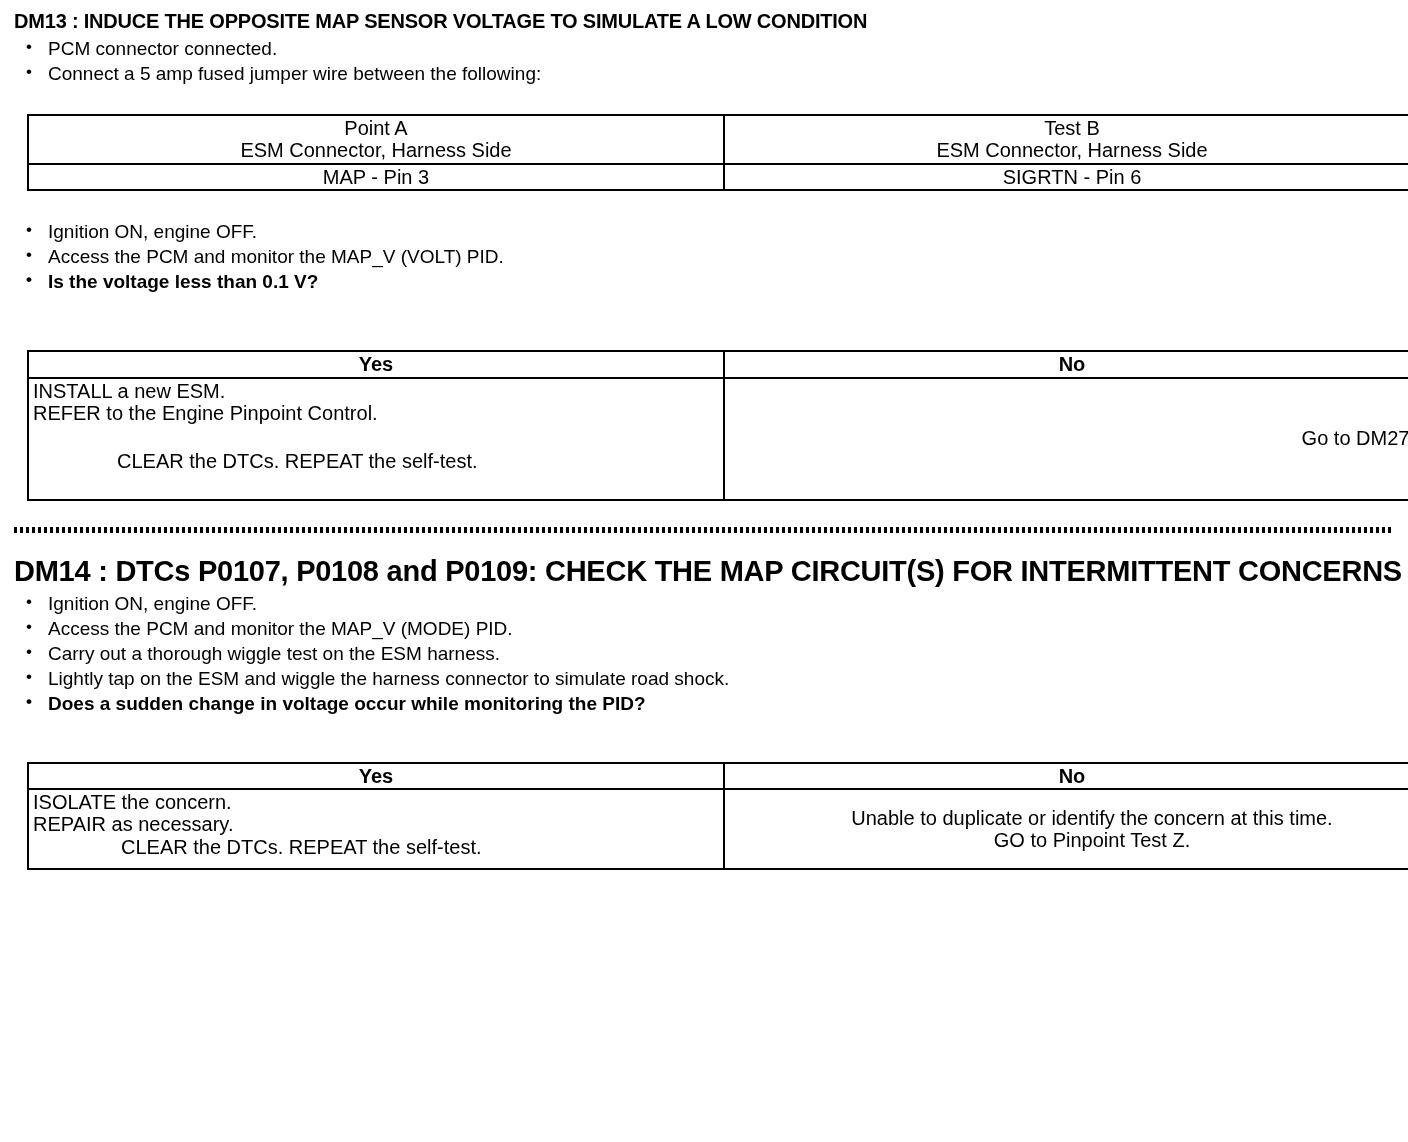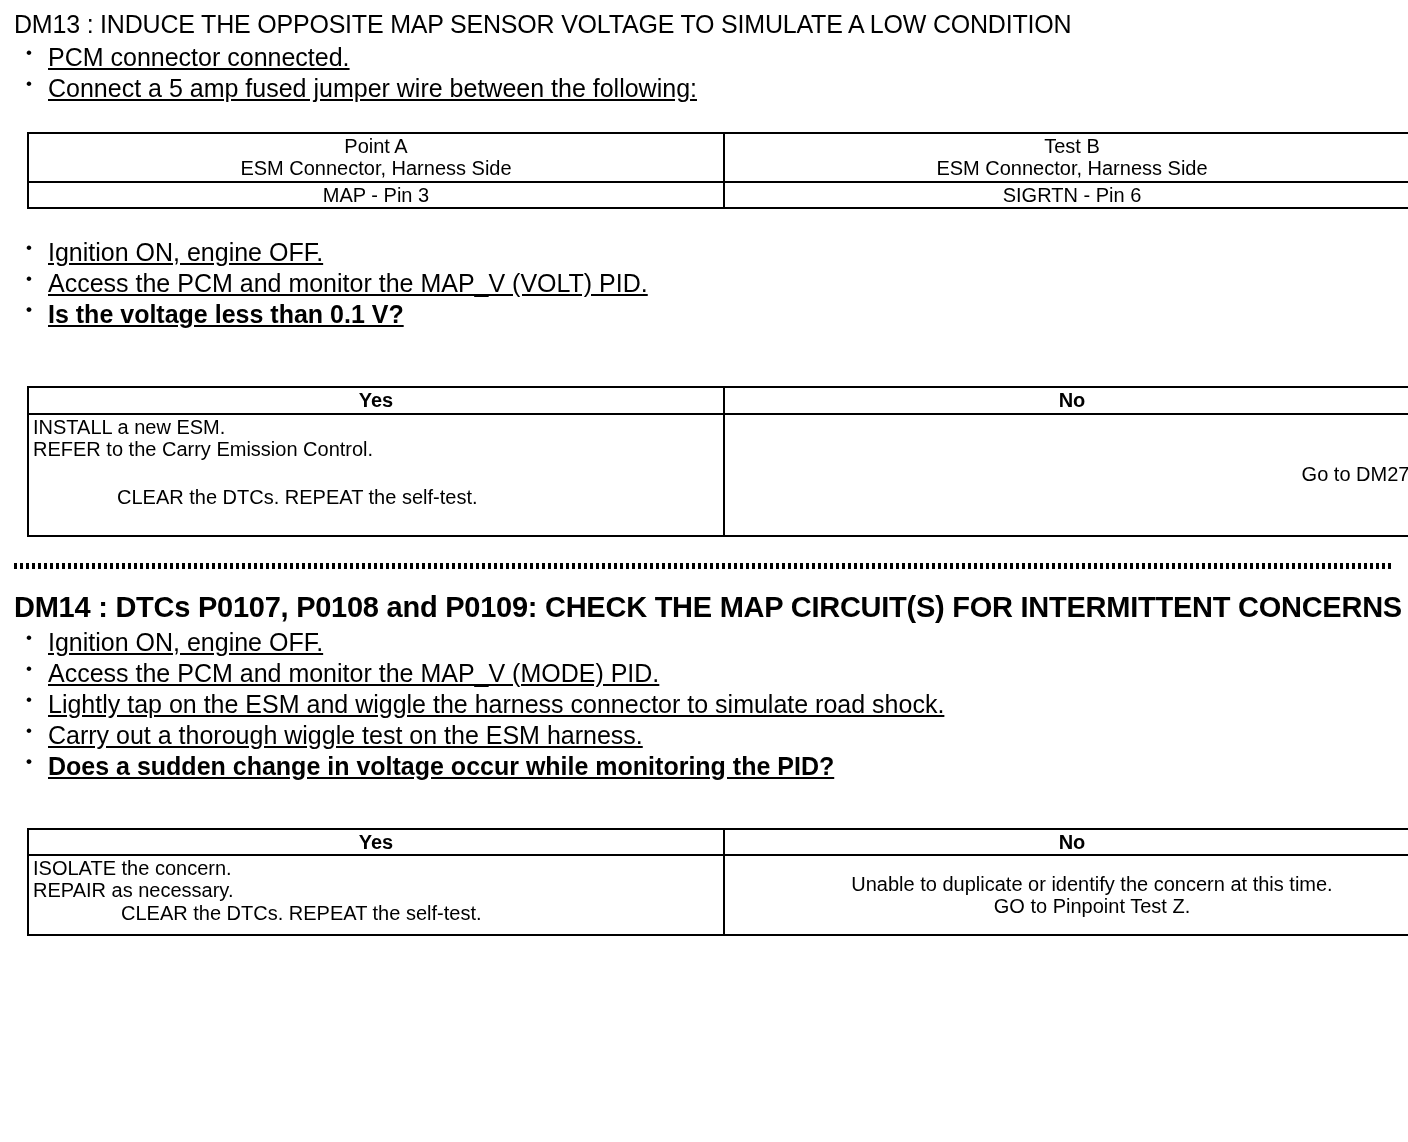--- a/index.html
+++ b/index.html
@@ -13,39 +13,38 @@
     font-family: "Liberation Sans", sans-serif;
     color: #000000;
     overflow: hidden;
   }
   .page {
     padding: 10px 14px 0 14px;
     box-sizing: border-box;
     width: 1408px;
   }
   .step-title {
-    font-size: 25px;
-    font-weight: normal;
+    font-size: 20px;
+    font-weight: bold;
     letter-spacing: -0.2px;
     margin: 0 0 4px 0;
     white-space: nowrap;
   }
   ul.bullets {
     list-style: none;
     margin: 0;
     padding: 0;
   }
   ul.bullets li {
     position: relative;
     padding-left: 34px;
-    font-size: 25px;
+    font-size: 19px;
     line-height: 1.0;
     margin: 6px 0 6px 0;
     white-space: nowrap;
-    text-decoration: underline;
   }
   ul.bullets li::before {
     content: "\2022";
     position: absolute;
     left: 12px;
     top: -1px;
     font-size: 17px;
   }
   ul.bullets li.bold {
     font-weight: bold;
@@ -167,41 +166,41 @@
 
     <table class="grid">
       <tbody>
         <tr>
           <td class="yn-head" style="width:686px">Yes</td>
           <td class="yn-head" style="width:686px">No</td>
         </tr>
         <tr>
           <td class="ans-cell">
             <div>INSTALL a new ESM.</div>
-            <div>REFER to the Carry Emission Control.</div>
+            <div>REFER to the Engine Pinpoint Control.</div>
             <div style="height:26px"></div>
             <div class="indent">CLEAR the DTCs. REPEAT the self-test.</div>
           </td>
           <td class="ans-cell mid">Go to DM27.</td>
         </tr>
       </tbody>
     </table>
   </div>
 
   <div class="divider"></div>
 
   <div>
 
     <div class="section2-title">DM14 : DTCs P0107, P0108 and P0109: CHECK THE MAP CIRCUIT(S) FOR INTERMITTENT CONCERNS</div>
 
     <ul class="bullets">
       <li>Ignition ON, engine OFF.</li>
       <li>Access the PCM and monitor the  MAP_V (MODE) PID.</li>
+      <li>Carry out a thorough wiggle test on the ESM harness.</li>
       <li>Lightly tap on the ESM and wiggle the harness connector to simulate road shock.</li>
-      <li>Carry out a thorough wiggle test on the ESM harness.</li>
       <li class="bold">Does a sudden change in voltage occur while monitoring the PID?</li>
     </ul>
 
     <div class="spacer-30"></div>
 
     <table class="grid">
       <tbody>
         <tr>
           <td class="yn-head" style="width:686px">Yes</td>
           <td class="yn-head" style="width:686px">No</td>

